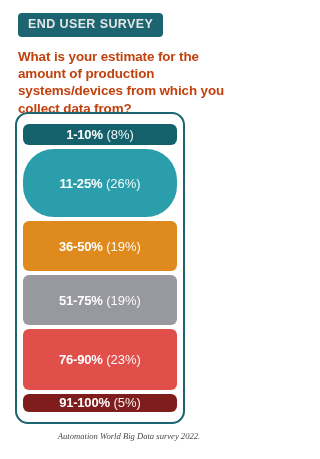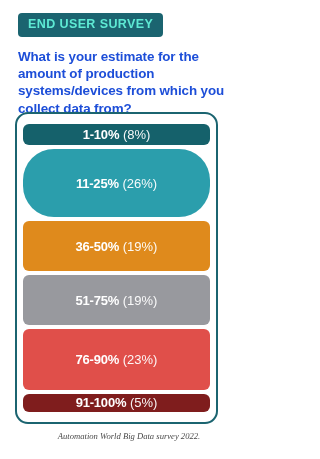--- a/index.html
+++ b/index.html
@@ -19,41 +19,41 @@
     height: 459px;
     box-sizing: border-box;
     padding: 0;
   }
   .badge-row {
     padding: 13px 0 0 18px;
   }
   .badge {
     display: inline-block;
     background: #1b6470;
-    color: #5eead4;
+    color: #e5e5e5;
     font-size: 12.5px;
     font-weight: bold;
     letter-spacing: 0.4px;
     padding: 5px 10px 6px 10px;
     border-radius: 4px;
     line-height: 1;
   }
   .question {
     margin: 11px 16px 0 18px;
     color: #1b5560;
     font-size: 13.4px;
     font-weight: bold;
     line-height: 1.30;
     letter-spacing: -0.1px;
   }
   .frame {
     position: absolute;
     left: 15px;
     top: 112px;
-    width: 203px;
+    width: 170px;
     height: 312px;
     box-sizing: border-box;
     border: 2px solid #1b6470;
     border-radius: 13px;
     padding: 10px 6px;
     display: flex;
     flex-direction: column;
     gap: 4px;
   }
   .seg {
@@ -92,21 +92,21 @@
 </style>
 </head>
 <body>
 
 <div class="infographic">
 
   <div class="badge-row">
     <div class="badge" style="background-color: rgb(27, 100, 112);">END USER SURVEY</div>
   </div>
 
-  <div class="question" style="color: #1d4ed8;">What is your estimate for the amount of production systems/devices from which you collect data from?</div>
+  <div class="question" style="color: #c2410c;">What is your estimate for the amount of production systems/devices from which you collect data from?</div>
 
   <div class="frame" style="border-color: rgb(27, 100, 112);">
 
     <div class="seg" style="flex: 8 1 0px; background-color: rgb(21, 97, 107);">
       <div class="seg-label">
         <b>1-10%</b>
         <span>(8%)</span>
       </div>
     </div>
 

